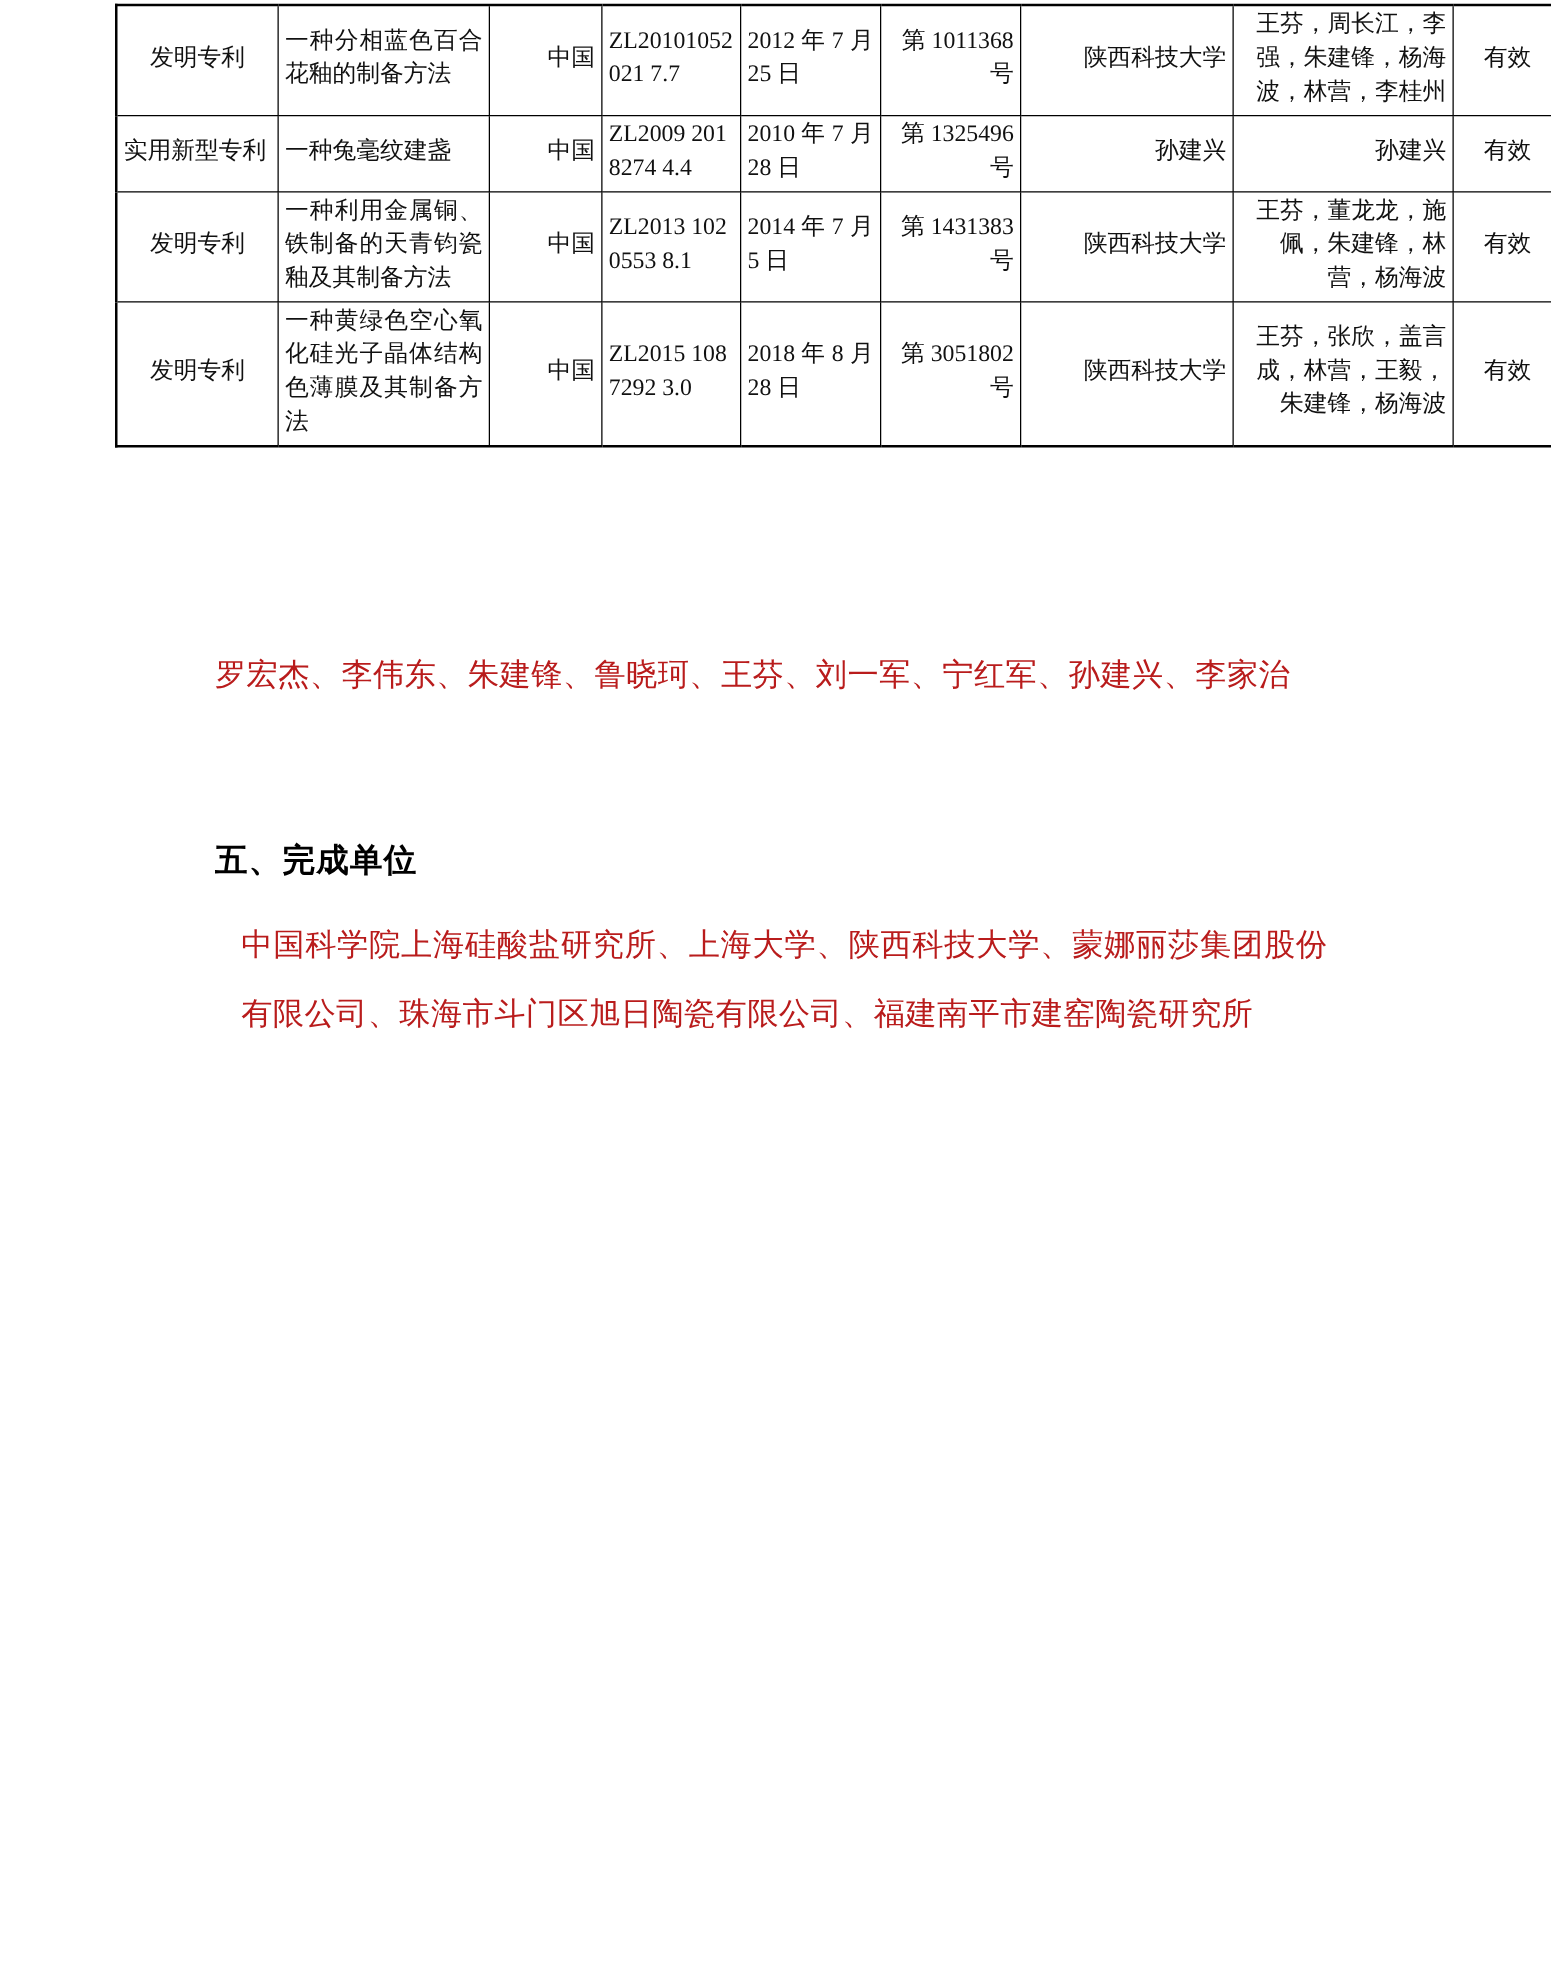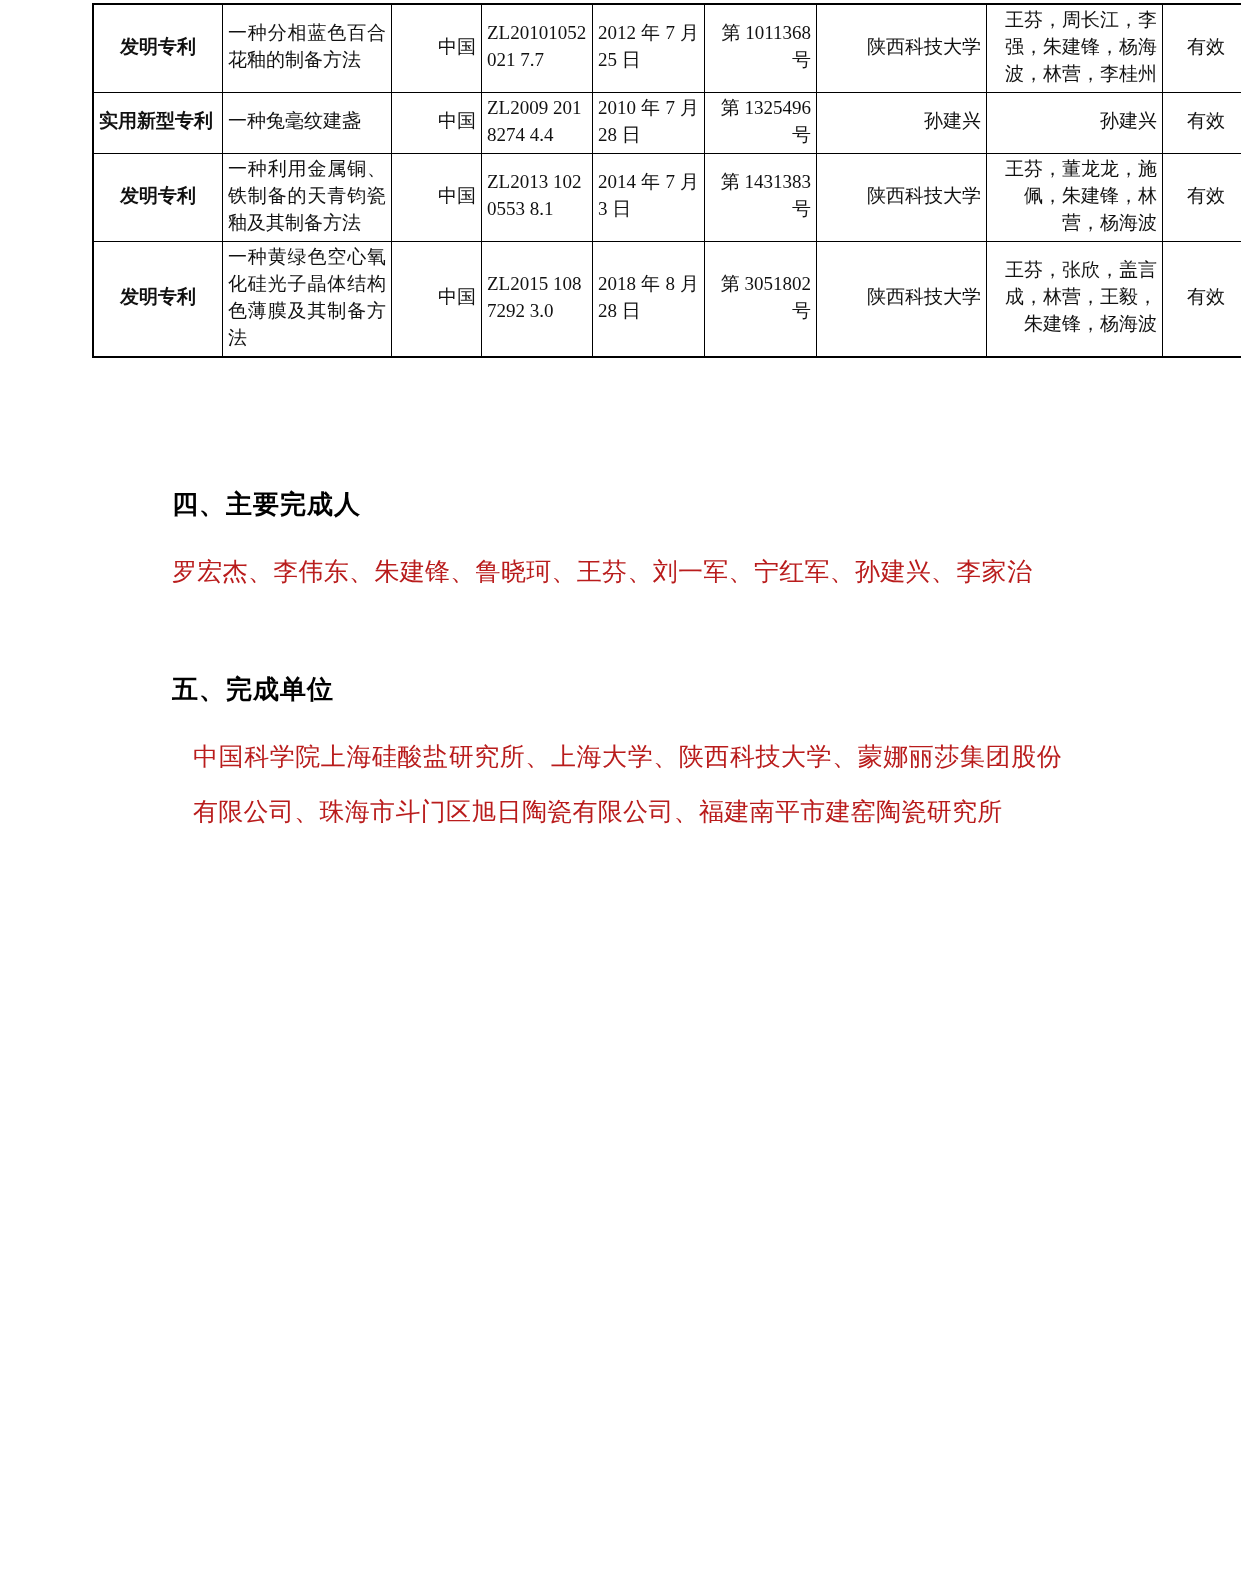--- a/index.html
+++ b/index.html
@@ -51,21 +51,21 @@
   
   table.patent-table {
     border-top: 2px solid #000;
     border-bottom: 2px solid #000;
   }
   table.patent-table tr:first-child td { border-top: 2px solid #000; }
   table.patent-table tr:last-child td { border-bottom: 2px solid #000; }
   table.patent-table tr td:first-child { border-left: 2px solid #000; }
   table.patent-table tr td:last-child { border-right: 2px solid #000; }
 
-  .c-type      { width: 118px; text-align: center; font-weight: bold; }
+  .c-type      { width: 118px; text-align: center; }
   .c-name      { width: 158px; text-align: justify; text-align-last: left; }
   .c-country   { width: 79px;  text-align: right; }
   .c-no        { width: 100px; text-align: left; }
   .c-date      { width: 101px; text-align: justify; text-align-last: left; }
   .c-cert      { width: 101px; text-align: right; }
   .c-owner     { width: 159px; text-align: right; margin-left: 33px; }
   .c-inventor  { width: 165px; text-align: right; }
   .c-status    { width: 76px;  text-align: center; }
 
   .cell-justify {
@@ -135,21 +135,21 @@
           <td class="c-owner">孙建兴</td>
           <td class="c-inventor">孙建兴</td>
           <td class="c-status">有效</td>
         </tr>
 
         <tr>
           <td class="c-type">发明专利</td>
           <td class="c-name cell-justify">一种利用金属铜、铁制备的天青钧瓷釉及其制备方法</td>
           <td class="c-country">中国</td>
           <td class="c-no">ZL2013 1020553 8.1</td>
-          <td class="c-date">2014 年 7 月 3 日</td>
+          <td class="c-date">2014 年 7 月 5 日</td>
           <td class="c-cert">第 1431383 号</td>
           <td class="c-owner">陕西科技大学</td>
           <td class="c-inventor">王芬，董龙龙，施佩，朱建锋，林营，杨海波</td>
           <td class="c-status">有效</td>
         </tr>
 
         <tr>
           <td class="c-type">发明专利</td>
           <td class="c-name cell-justify">一种黄绿色空心氧化硅光子晶体结构色薄膜及其制备方法</td>
           <td class="c-country">中国</td>
@@ -159,21 +159,20 @@
           <td class="c-owner">陕西科技大学</td>
           <td class="c-inventor">王芬，张欣，盖言成，林营，王毅，朱建锋，杨海波</td>
           <td class="c-status">有效</td>
         </tr>
 
       </tbody>
     </table>
   </div>
 
   <div class="section" id="sec-completers">
-    <h2 class="sec-heading">四、主要完成人</h2>
     <p class="sec-body">罗宏杰、李伟东、朱建锋、鲁晓珂、王芬、刘一军、宁红军、孙建兴、李家治</p>
   </div>
 
   <div class="section" id="sec-units">
     <h2 class="sec-heading">五、完成单位</h2>
     <p class="sec-body">中国科学院上海硅酸盐研究所、上海大学、陕西科技大学、蒙娜丽莎集团股份有限公司、珠海市斗门区旭日陶瓷有限公司、福建南平市建窑陶瓷研究所</p>
   </div>
 
 </div>
 

